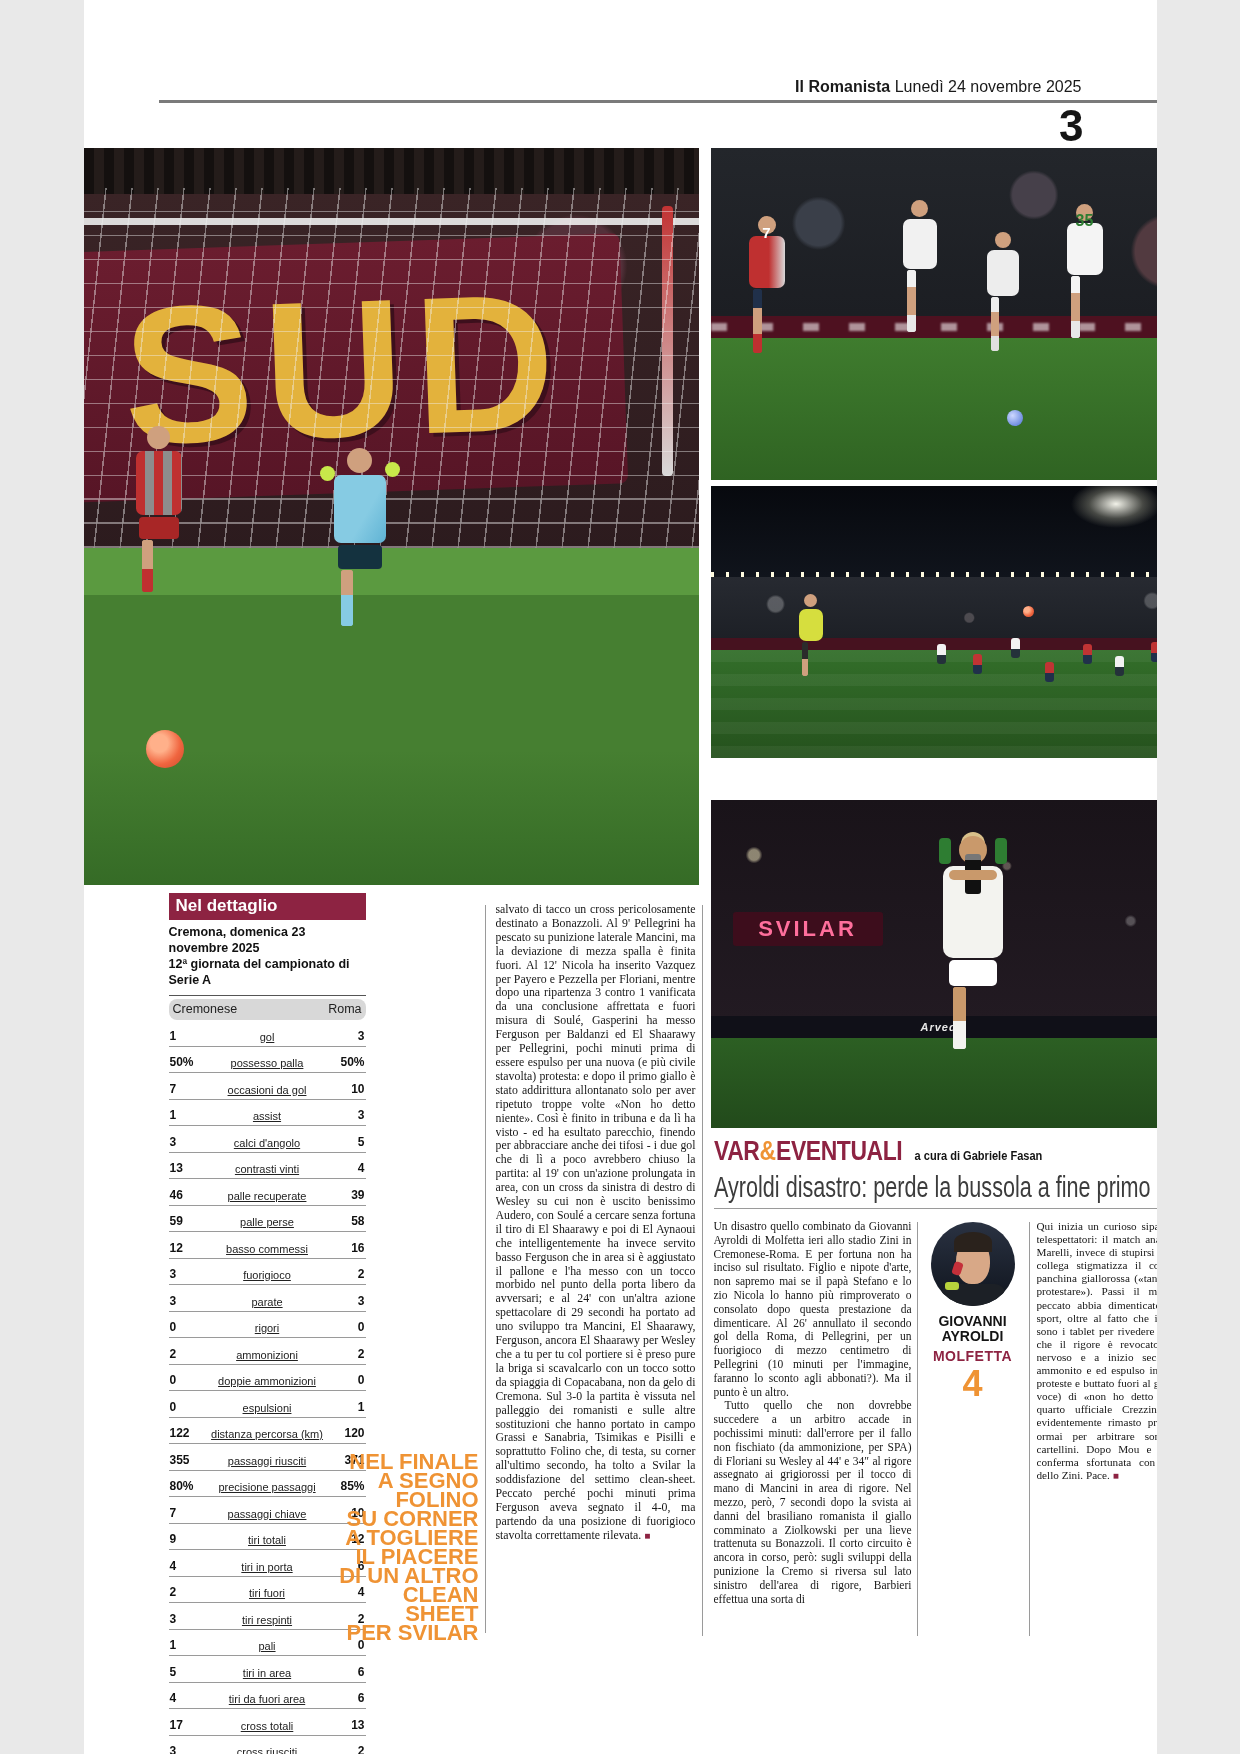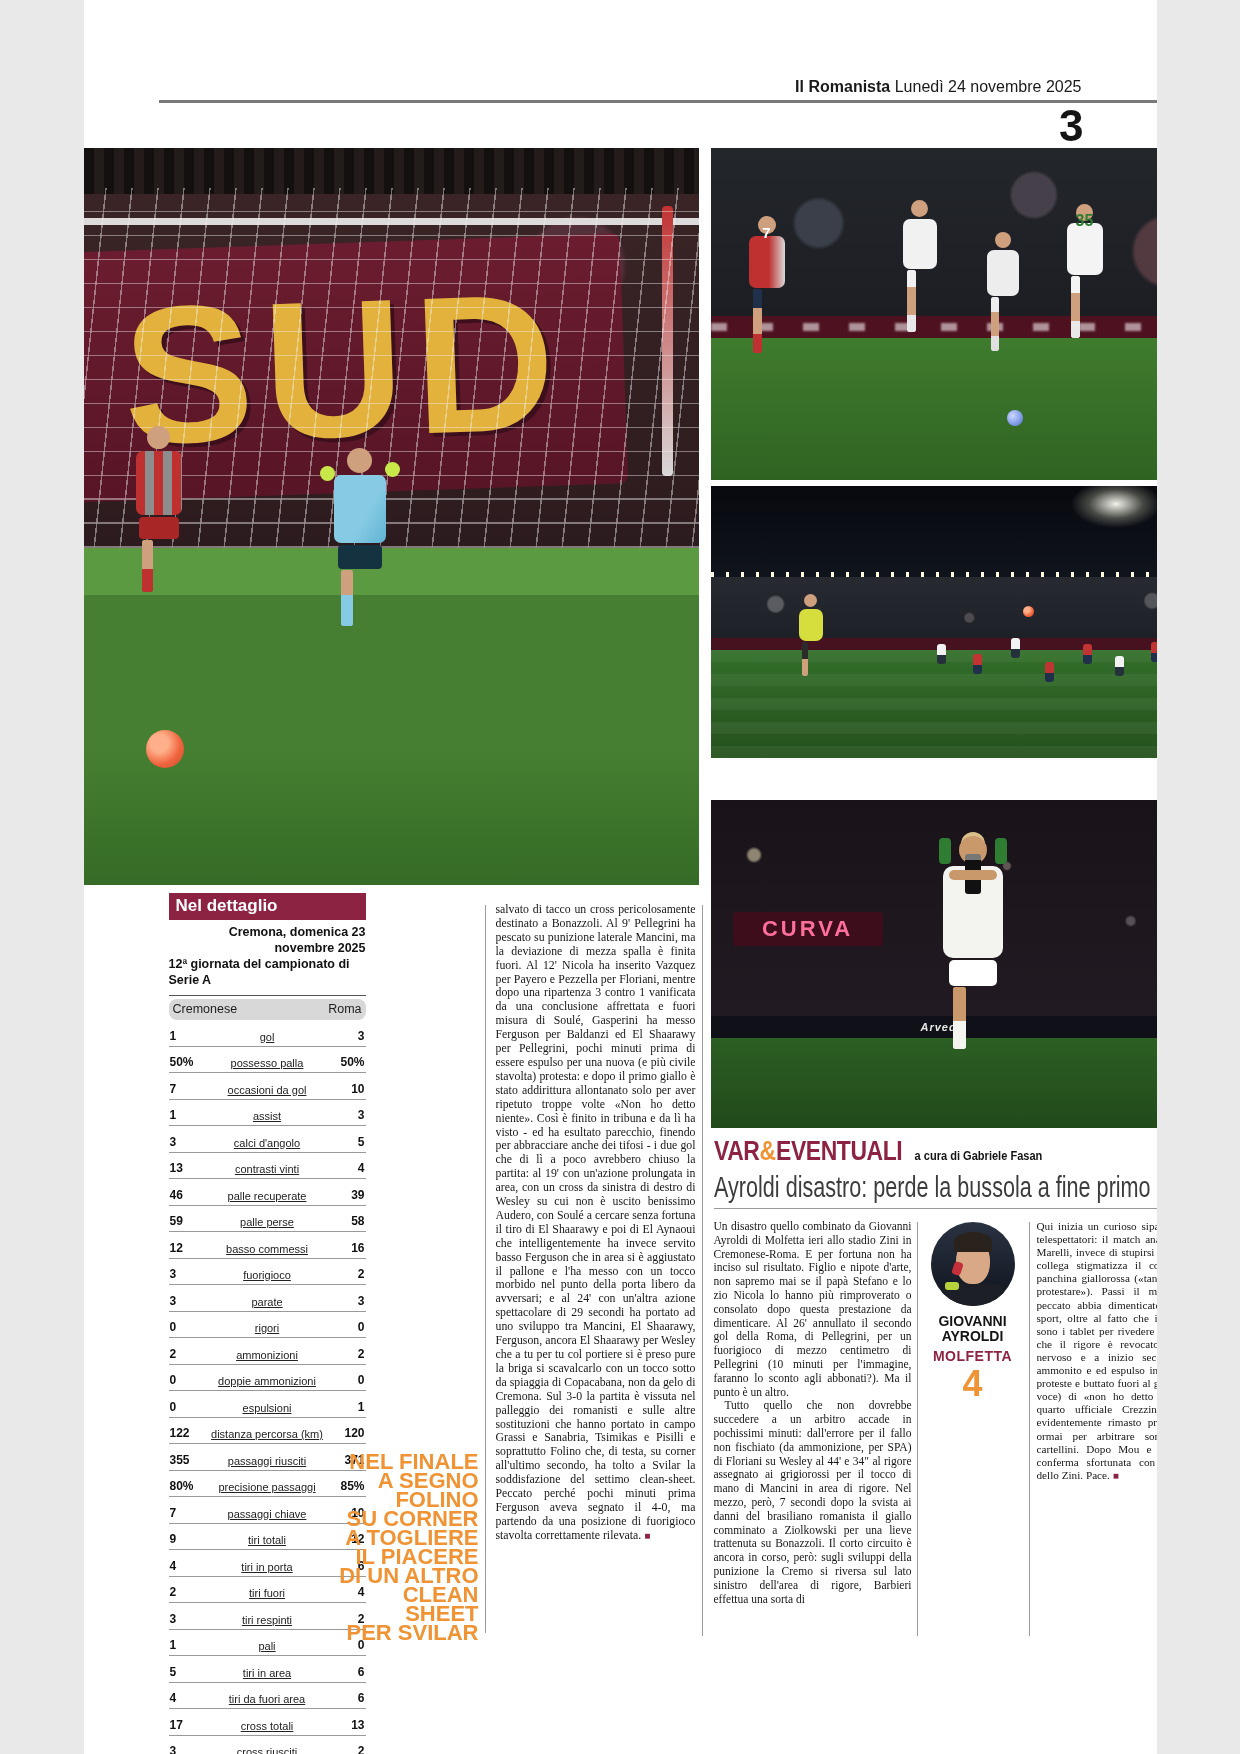--- a/index.html
+++ b/index.html
@@ -102,21 +102,21 @@
     filter:blur(.4px);}
   .pt-board{left:0;top:216px;width:100%;height:22px;background:#101018;
     color:#e8e8e8;font-size:11px;line-height:22px;}
   .pt-board b{position:absolute;left:210px;font-weight:700;letter-spacing:1px;font-style:italic;}
   .pt-pitch{left:0;top:238px;width:100%;height:90px;background:linear-gradient(#2c5f23,#224a1b);}
 
   
   .stats{position:absolute;left:85px;top:893px;width:197px;}
   .stats-title{background:#8d2342;color:#fff;font-weight:800;font-size:17px;padding:3px 7px 4px;}
   .stats-sub{font-weight:700;font-size:12.5px;line-height:16px;}
-  .stats-sub.first{margin-top:4px;text-align:right;}
+  .stats-sub.first{margin-top:4px;}
   .stats-rule{height:0;border-top:1.5px solid #555;margin-top:7px;}
   .team-bar{margin-top:3px;background:#d8d8d8;display:flex;justify-content:space-between;
     font-size:12.5px;padding:3px 4px 4px;color:#222;border-radius:8px;}
   .stat-row{height:22.5px;position:relative;border-bottom:1px solid #9a9a9a;
     display:flex;align-items:flex-end;justify-content:space-between;
     font-size:11px;padding:0 1px 3px;}
   .stat-row .v{font-weight:700;font-size:12px;}
   .stat-row .lbl{position:absolute;left:50%;transform:translateX(-50%);bottom:3px;
     color:#222;white-space:nowrap;text-decoration:underline;}
 
@@ -287,21 +287,21 @@
     <div class="mini mini-r" style="left:372px;top:158px;"></div>
     <div class="mini mini-w" style="left:404px;top:170px;"></div>
     <div class="mini mini-r" style="left:440px;top:156px;"></div>
     <div class="mini mini-w" style="left:476px;top:178px;"></div>
     <div class="mini mini-r" style="left:506px;top:162px;"></div>
     <div class="ball-orange" style="left:312px;top:120px;width:11px;height:11px;"></div>
   </div>
 
   <div class="photo" id="photo-trophy">
     <div class="pt-stands"></div>
-    <div class="pt-led">CURVA</div>
+    <div class="pt-led">SVILAR</div>
     <div class="pt-board">
       <b>Arvedi</b>
     </div>
     <div class="pt-pitch"></div>
     <div class="fig" style="left:232px;top:36px;">
       <div class="head" style="width:28px;height:28px;background:#c9996b;box-shadow:0 -6px 0 -2px #d9c08a;"></div>
       <div class="torso" style="width:60px;height:92px;background:#f3f3ef;border-radius:10px;">
         <span style="position:absolute;left:-4px;top:2px;width:12px;height:26px;background:#2e7d32;border-radius:4px;"></span>
         <span style="position:absolute;right:-4px;top:2px;width:12px;height:26px;background:#2e7d32;border-radius:4px;"></span>
         <span style="position:absolute;left:22px;top:18px;width:16px;height:40px;background:linear-gradient(#777 15%,#111 15%);border-radius:3px;"></span>

